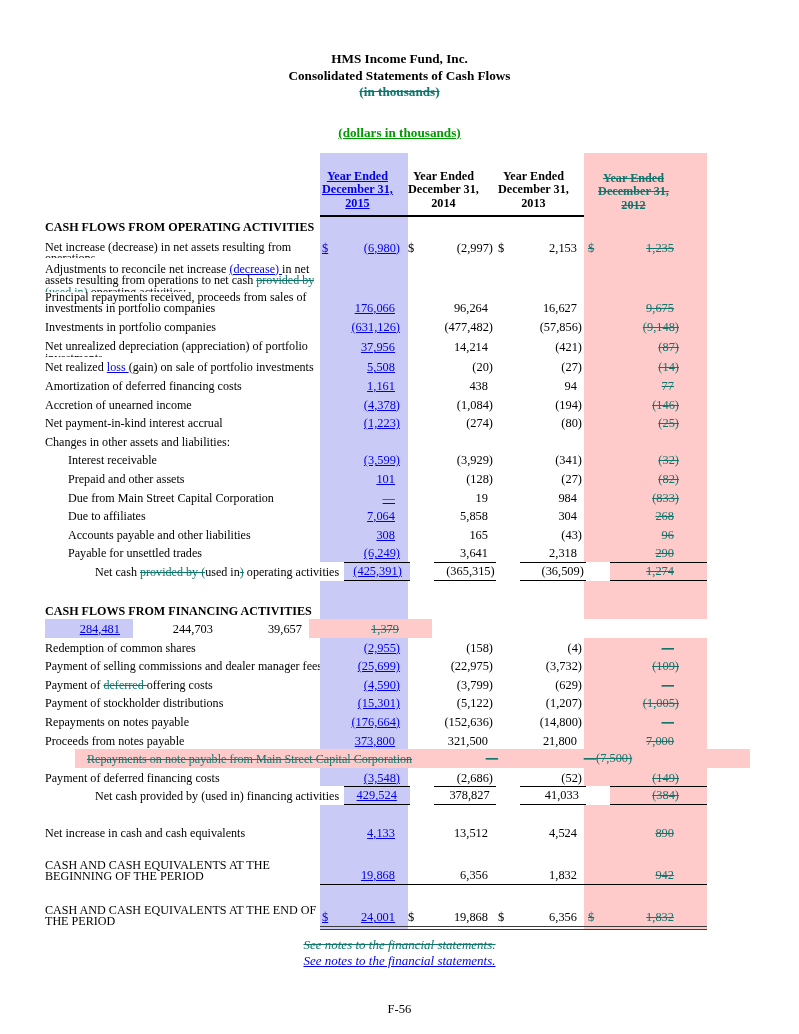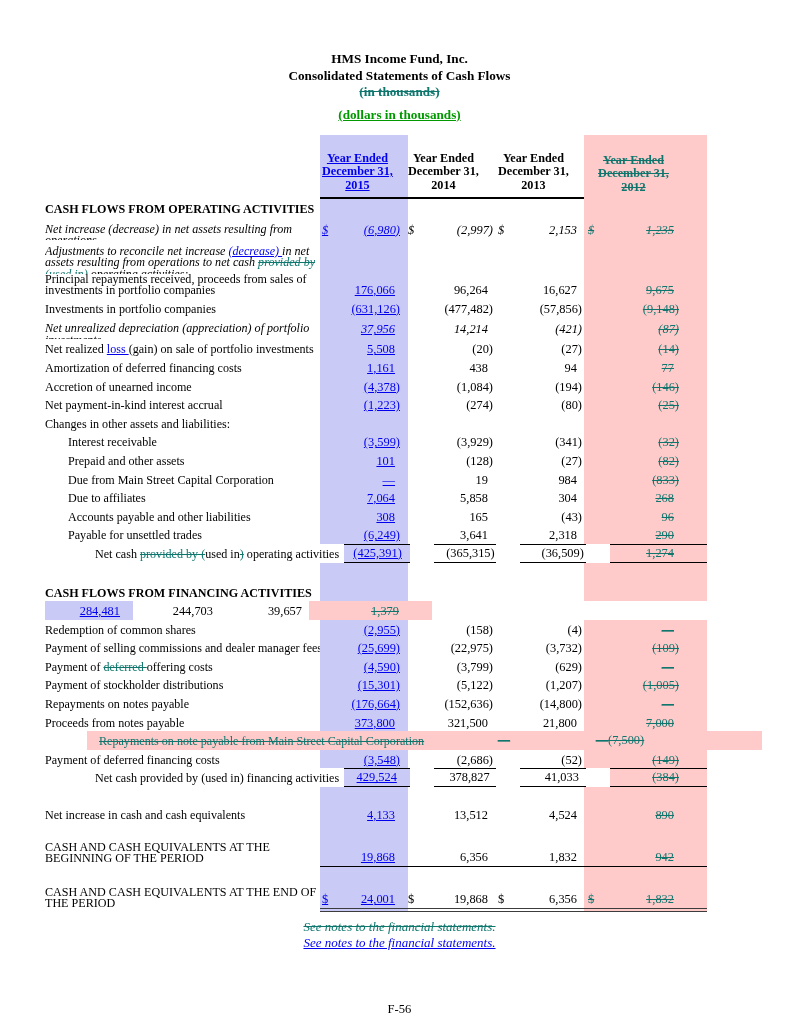--- a/index.html
+++ b/index.html
@@ -1,30 +1,30 @@
 <!DOCTYPE html>
 <html><head>
 <meta charset="utf-8">
 <style>
   html,body{margin:0;padding:0;background:#fff;}
   .page{position:relative;width:799px;height:1034px;background:#fff;overflow:hidden;
         font-family:"Liberation Serif","DejaVu Serif",serif;color:#000;font-size:12.4px;}
   
   .titles{padding-top:51px;text-align:center;font-weight:bold;font-size:13.2px;line-height:16.5px;}
-  .t-green{margin-top:6px;}
+  .t-green{margin-top:24px;}
   .ins{color:#0000ee;text-decoration:underline;}
   .del{color:#0f766e;text-decoration:line-through;}
   .grn{color:#009a00;text-decoration:underline;}
   .bold{font-weight:bold;}
   .it{font-style:italic;}
   
   .table{margin:12px 0 0 45px;width:710px;}
   .row{display:flex;align-items:stretch;min-height:18.6px;width:662px;}
   .cell{display:flex;align-items:flex-end;box-sizing:border-box;padding-bottom:2px;}
-  .row.top .cell{align-items:flex-start;padding-top:6px;padding-bottom:0;font-style:italic;}
+  .row.top .cell{align-items:flex-start;padding-top:6px;padding-bottom:0;}
   .lblc{width:275px;}
   .lbl{line-height:11.6px;font-size:12.1px;white-space:nowrap;}
   .lbl.clip{overflow:hidden;}
   .ind1{padding-left:23px;}
   .ind2{padding-left:50px;}
   .vc{justify-content:flex-end;text-align:right;}
   .vc.dl{justify-content:space-between;}
   .c15{width:88px;padding-left:2px;padding-right:8px;}
   .c14{width:86px;padding-right:1px;}
   .c13{width:90px;padding-left:4px;padding-right:2px;}
@@ -36,21 +36,21 @@
   .rt{border-top:1.5px solid #000;margin-left:24px;}
   .rbs{border-bottom:1.5px solid #000;}
   .rbd{border-bottom:4px double #3c3c3c;}
   
   .hdr{height:64px;}
   .hdr .cell{text-align:center;padding-bottom:5px;align-items:flex-end;}
   .hl{font-weight:bold;font-size:12.2px;line-height:13.4px;}
   .hrule{border-bottom:2px solid #000;}
   
   .prow{display:flex;align-items:flex-end;min-height:18.6px;background:#ffcaca;
-        margin-left:42px;width:675px;box-sizing:border-box;padding-bottom:2px;}
+        margin-left:30px;width:675px;box-sizing:border-box;padding-bottom:2px;}
   .plbl{flex:1;padding-left:12px;line-height:12.6px;font-size:12.1px;white-space:nowrap;}
   .pc1{width:86px;text-align:right;}
   .pc2{width:98px;text-align:right;}
   .pc3{width:140px;text-align:left;padding-right:14px;}
   
   .notes{margin-top:7px;text-align:center;font-size:13px;line-height:16px;}
   .pageno{position:absolute;bottom:17px;left:0;width:100%;text-align:center;font-size:12.6px;}
 </style>
 </head>
 <body>

